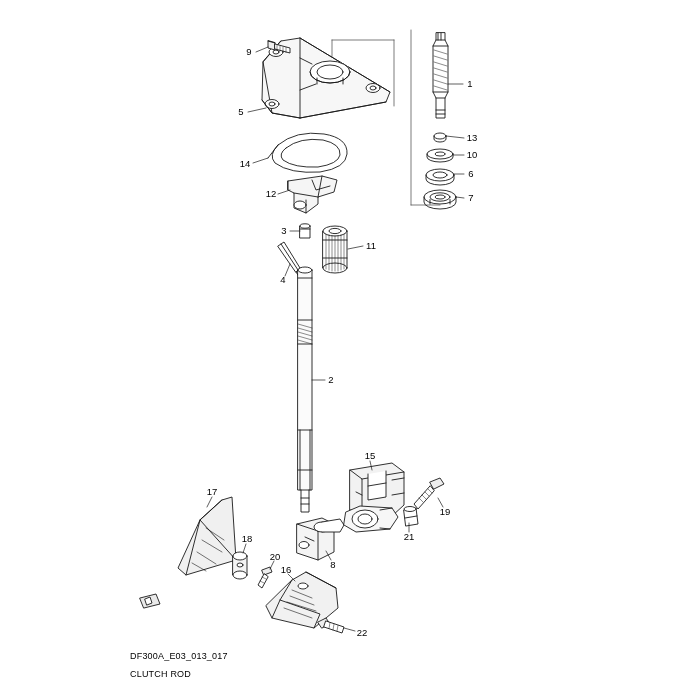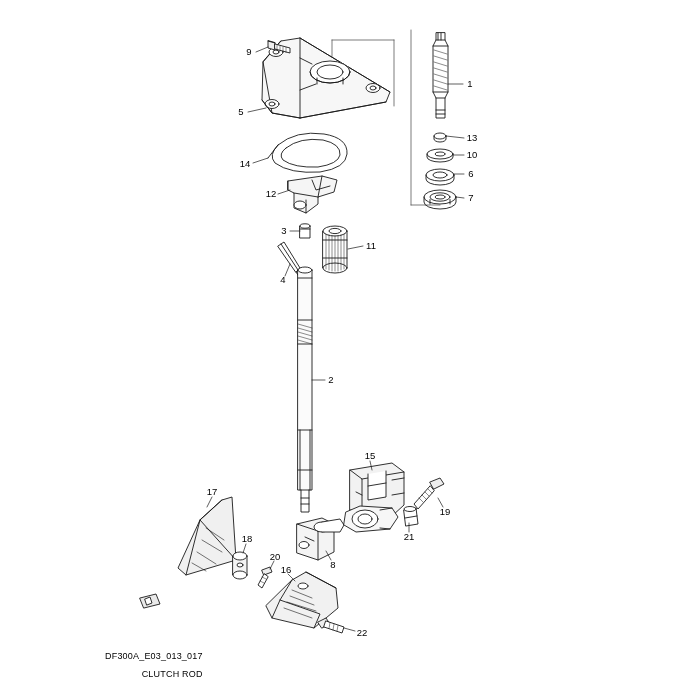--- a/index.html
+++ b/index.html
@@ -17,30 +17,30 @@
   }
   #diagram {
     position: absolute;
     left: 0;
     top: 0;
     width: 700px;
     height: 700px;
   }
   .caption {
     position: absolute;
-    left: 105px;
+    left: 130px;
     top: 650px;
     font-family: "Liberation Sans", sans-serif;
     font-size: 9px;
     color: #000000;
     letter-spacing: 0.2px;
     line-height: 13px;
   }
   .caption .code { display: block; }
-  .caption .title { display: block; margin-top: 5px; text-align: right; }
+  .caption .title { display: block; margin-top: 5px; }
   .lbl {
     font-family: "Liberation Sans", sans-serif;
     font-size: 9.5px;
     fill: #000000;
   }
   svg text { user-select: none; }
 </style>
 </head>
 <body>
 

